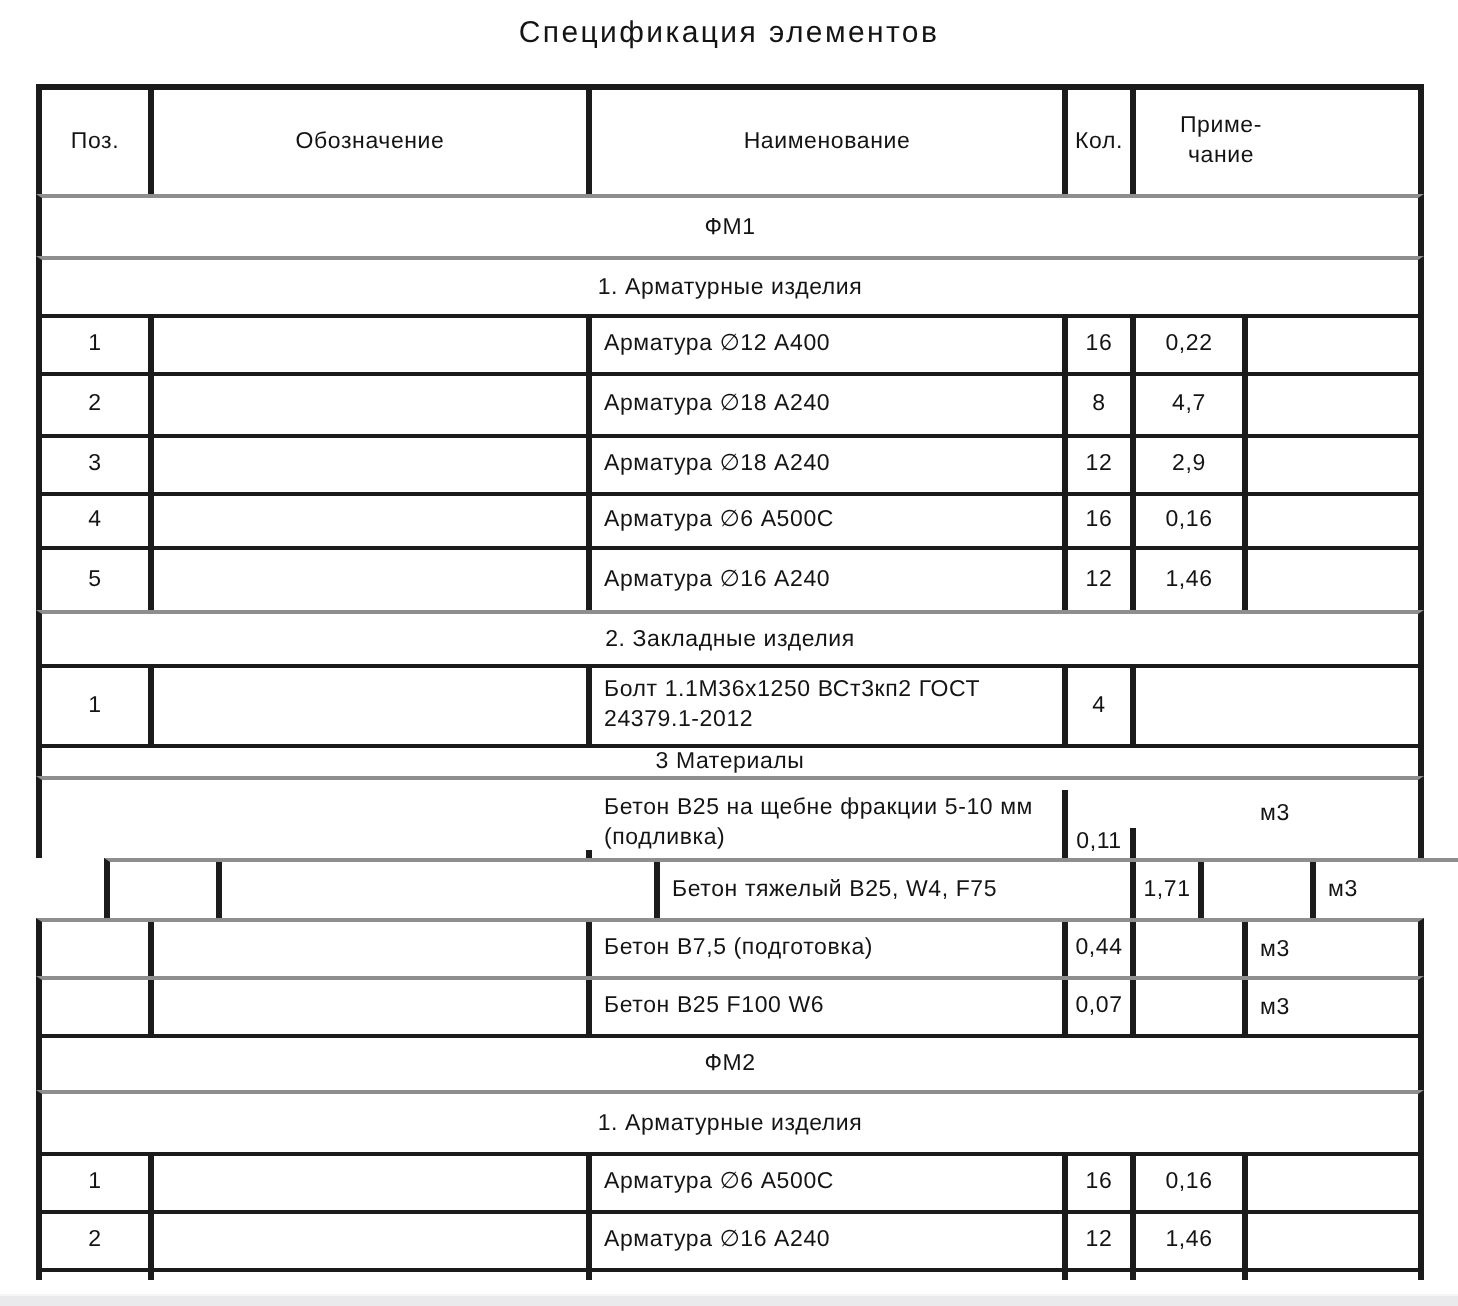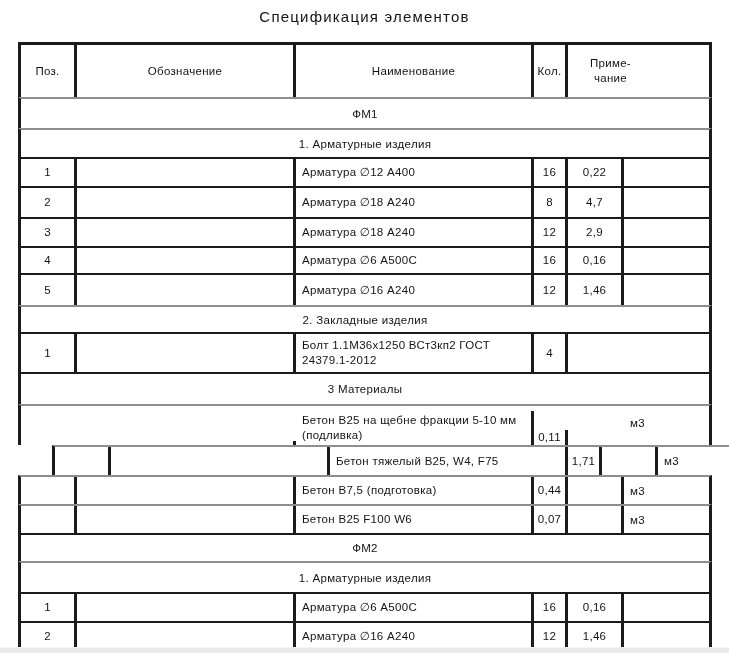--- a/index.html
+++ b/index.html
@@ -40,21 +40,21 @@
   .head .cell { justify-content:center; text-align:center; padding:2px 2px; white-space:pre-line; }
   .span-cell {
     width:100%; display:flex; align-items:center; justify-content:center;
     text-align:center;
   }
   .h-head { height:55px; }
   .h-sec1 { height:31px; } .h-sub1 { height:29px; }
   .h-r1 { height:29px; } .h-r2 { height:31px; } .h-r3 { height:29px; }
   .h-r4 { height:27px; } .h-r5 { height:32px; }
   .h-sub2 { height:27px; } .h-bolt { height:40px; }
-  .h-sub3 { height:32px; }
+  .h-sub3 { height:16px; }
   .h-m1 { height:41px;align-items:flex-end; } .h-m2 { height:30px;margin-left:34px; } .h-m3 { height:29px; } .h-m4 { height:29px; }
   .h-sec2 { height:28px; } .h-sub4 { height:31px; }
   .h-r1b { height:29px; } .h-r2b { height:29px; }
   .h-part { height:6px; }
   .bottom-bar {
     position:absolute; left:0; top:647px; width:729px; height:6px;
     background:#eaeaec; border-top:1px solid #f5f5f6;
   }
 </style>
 </head>

